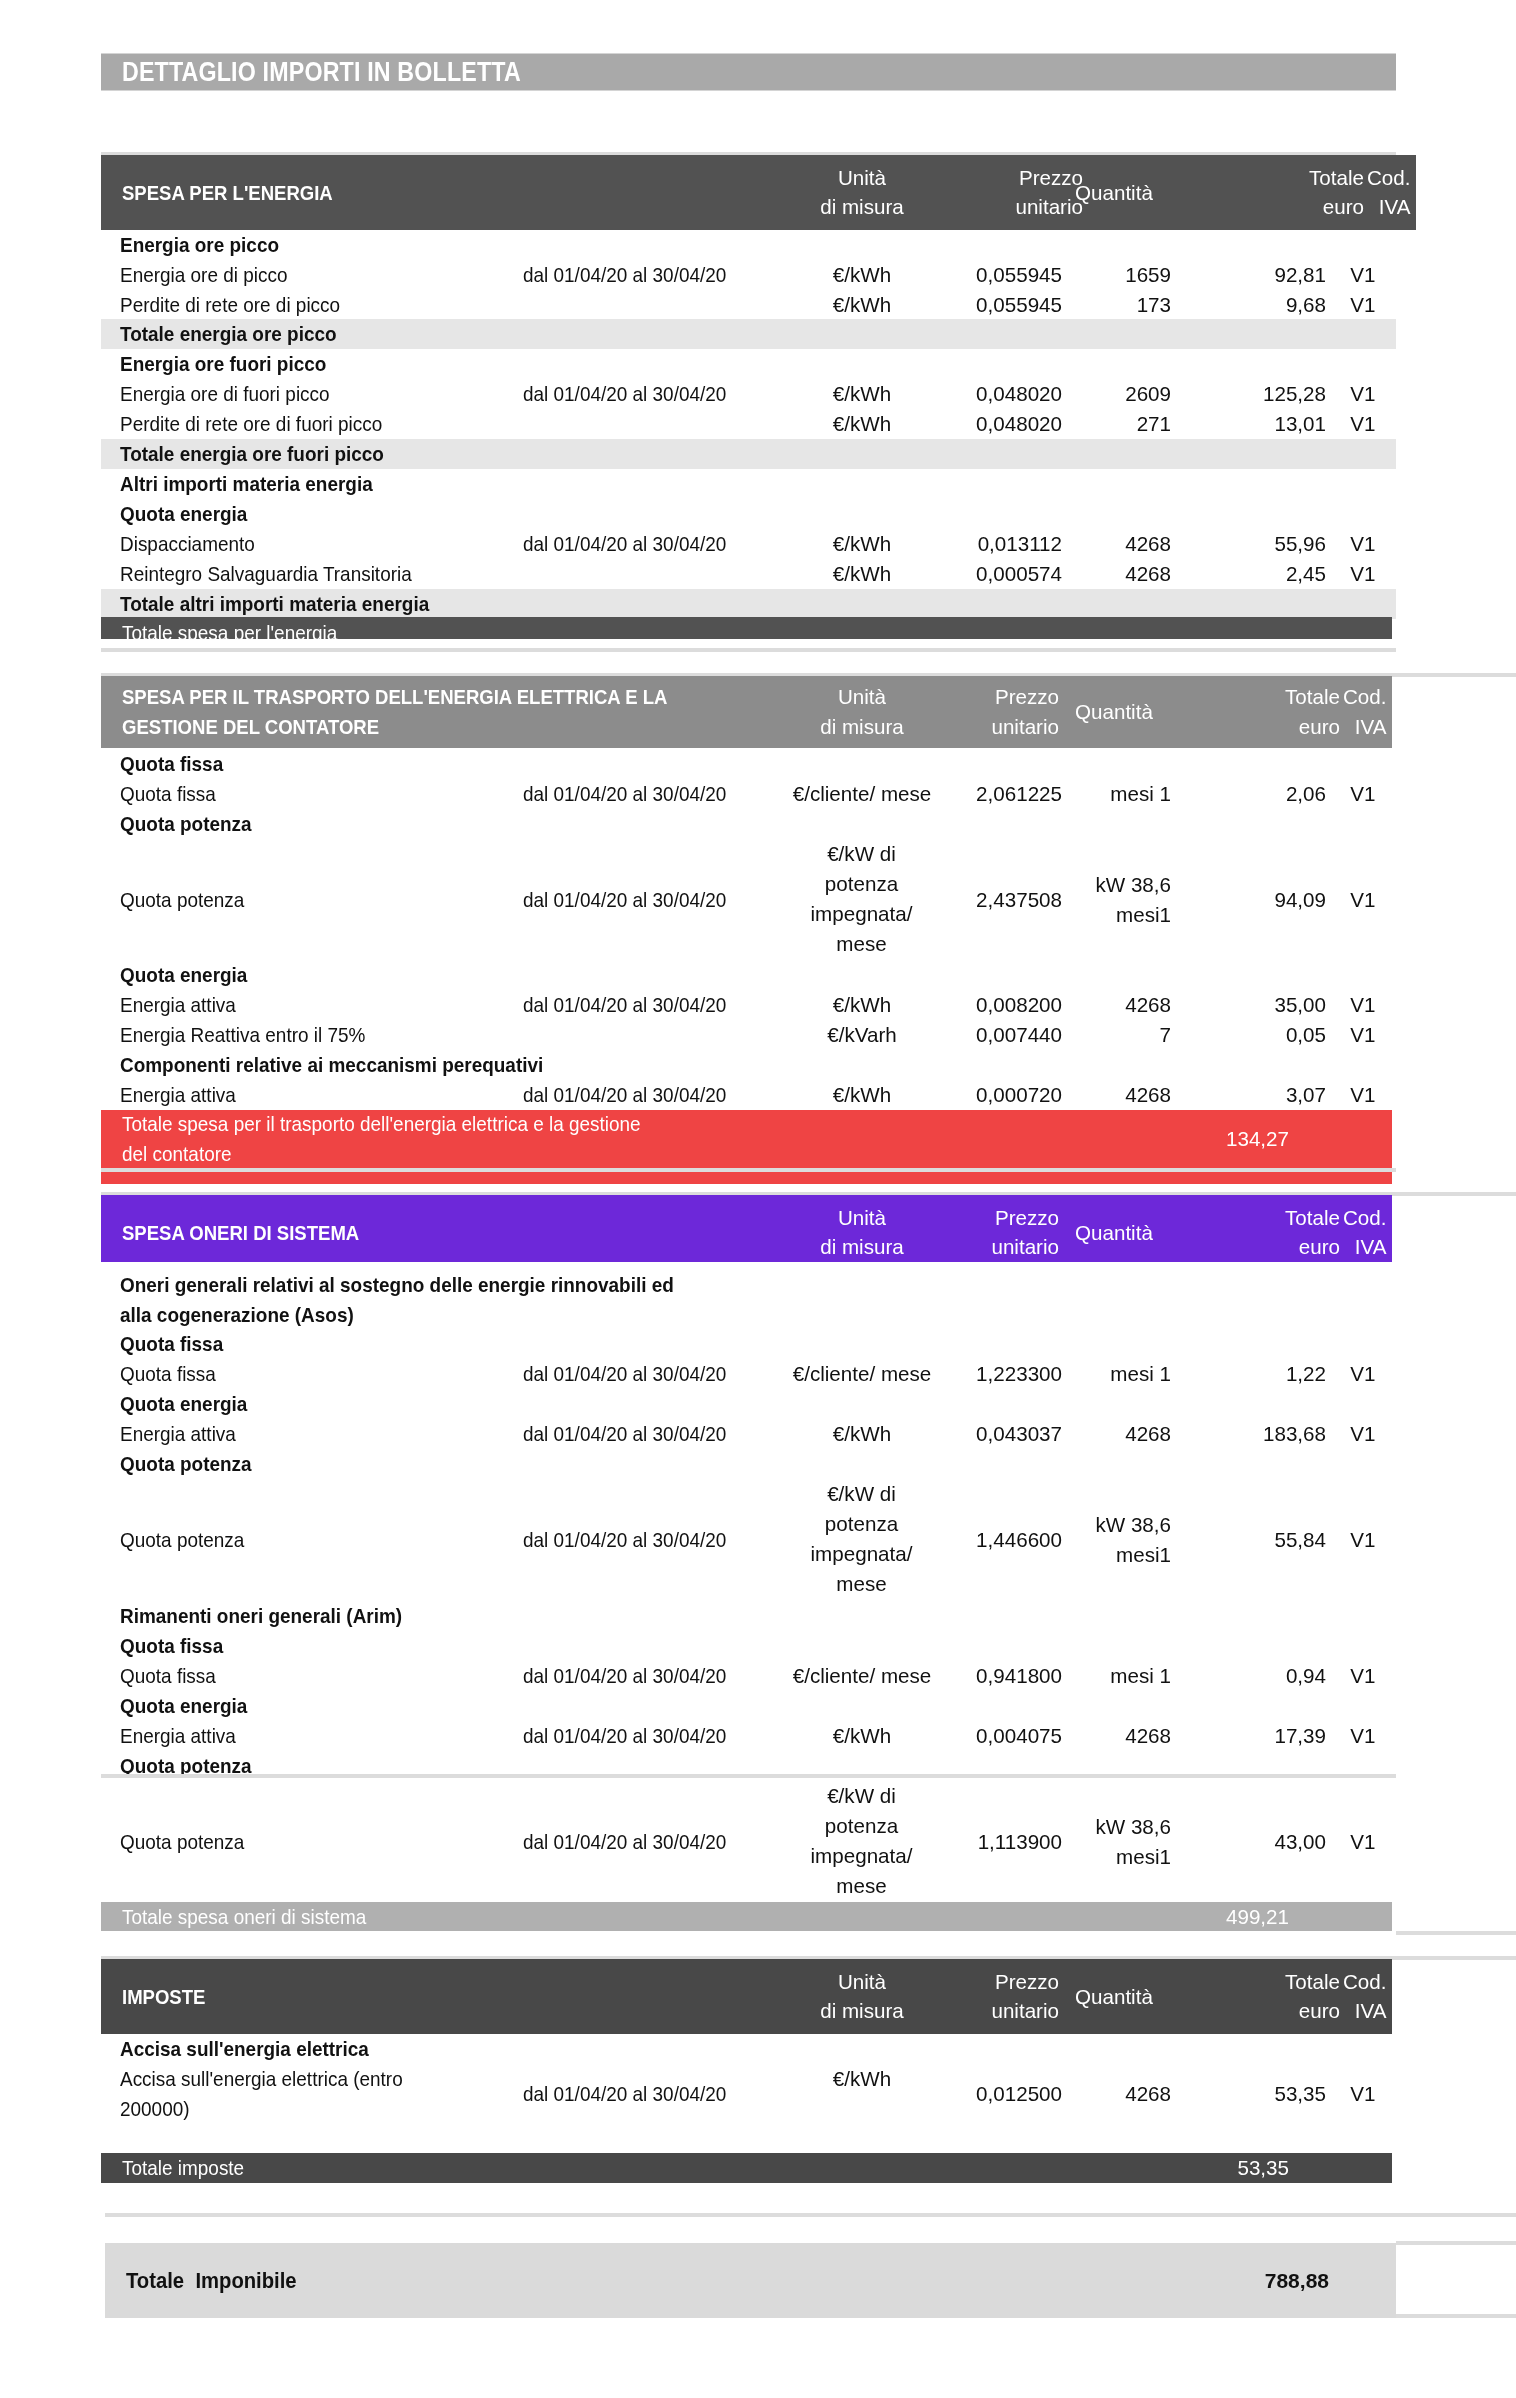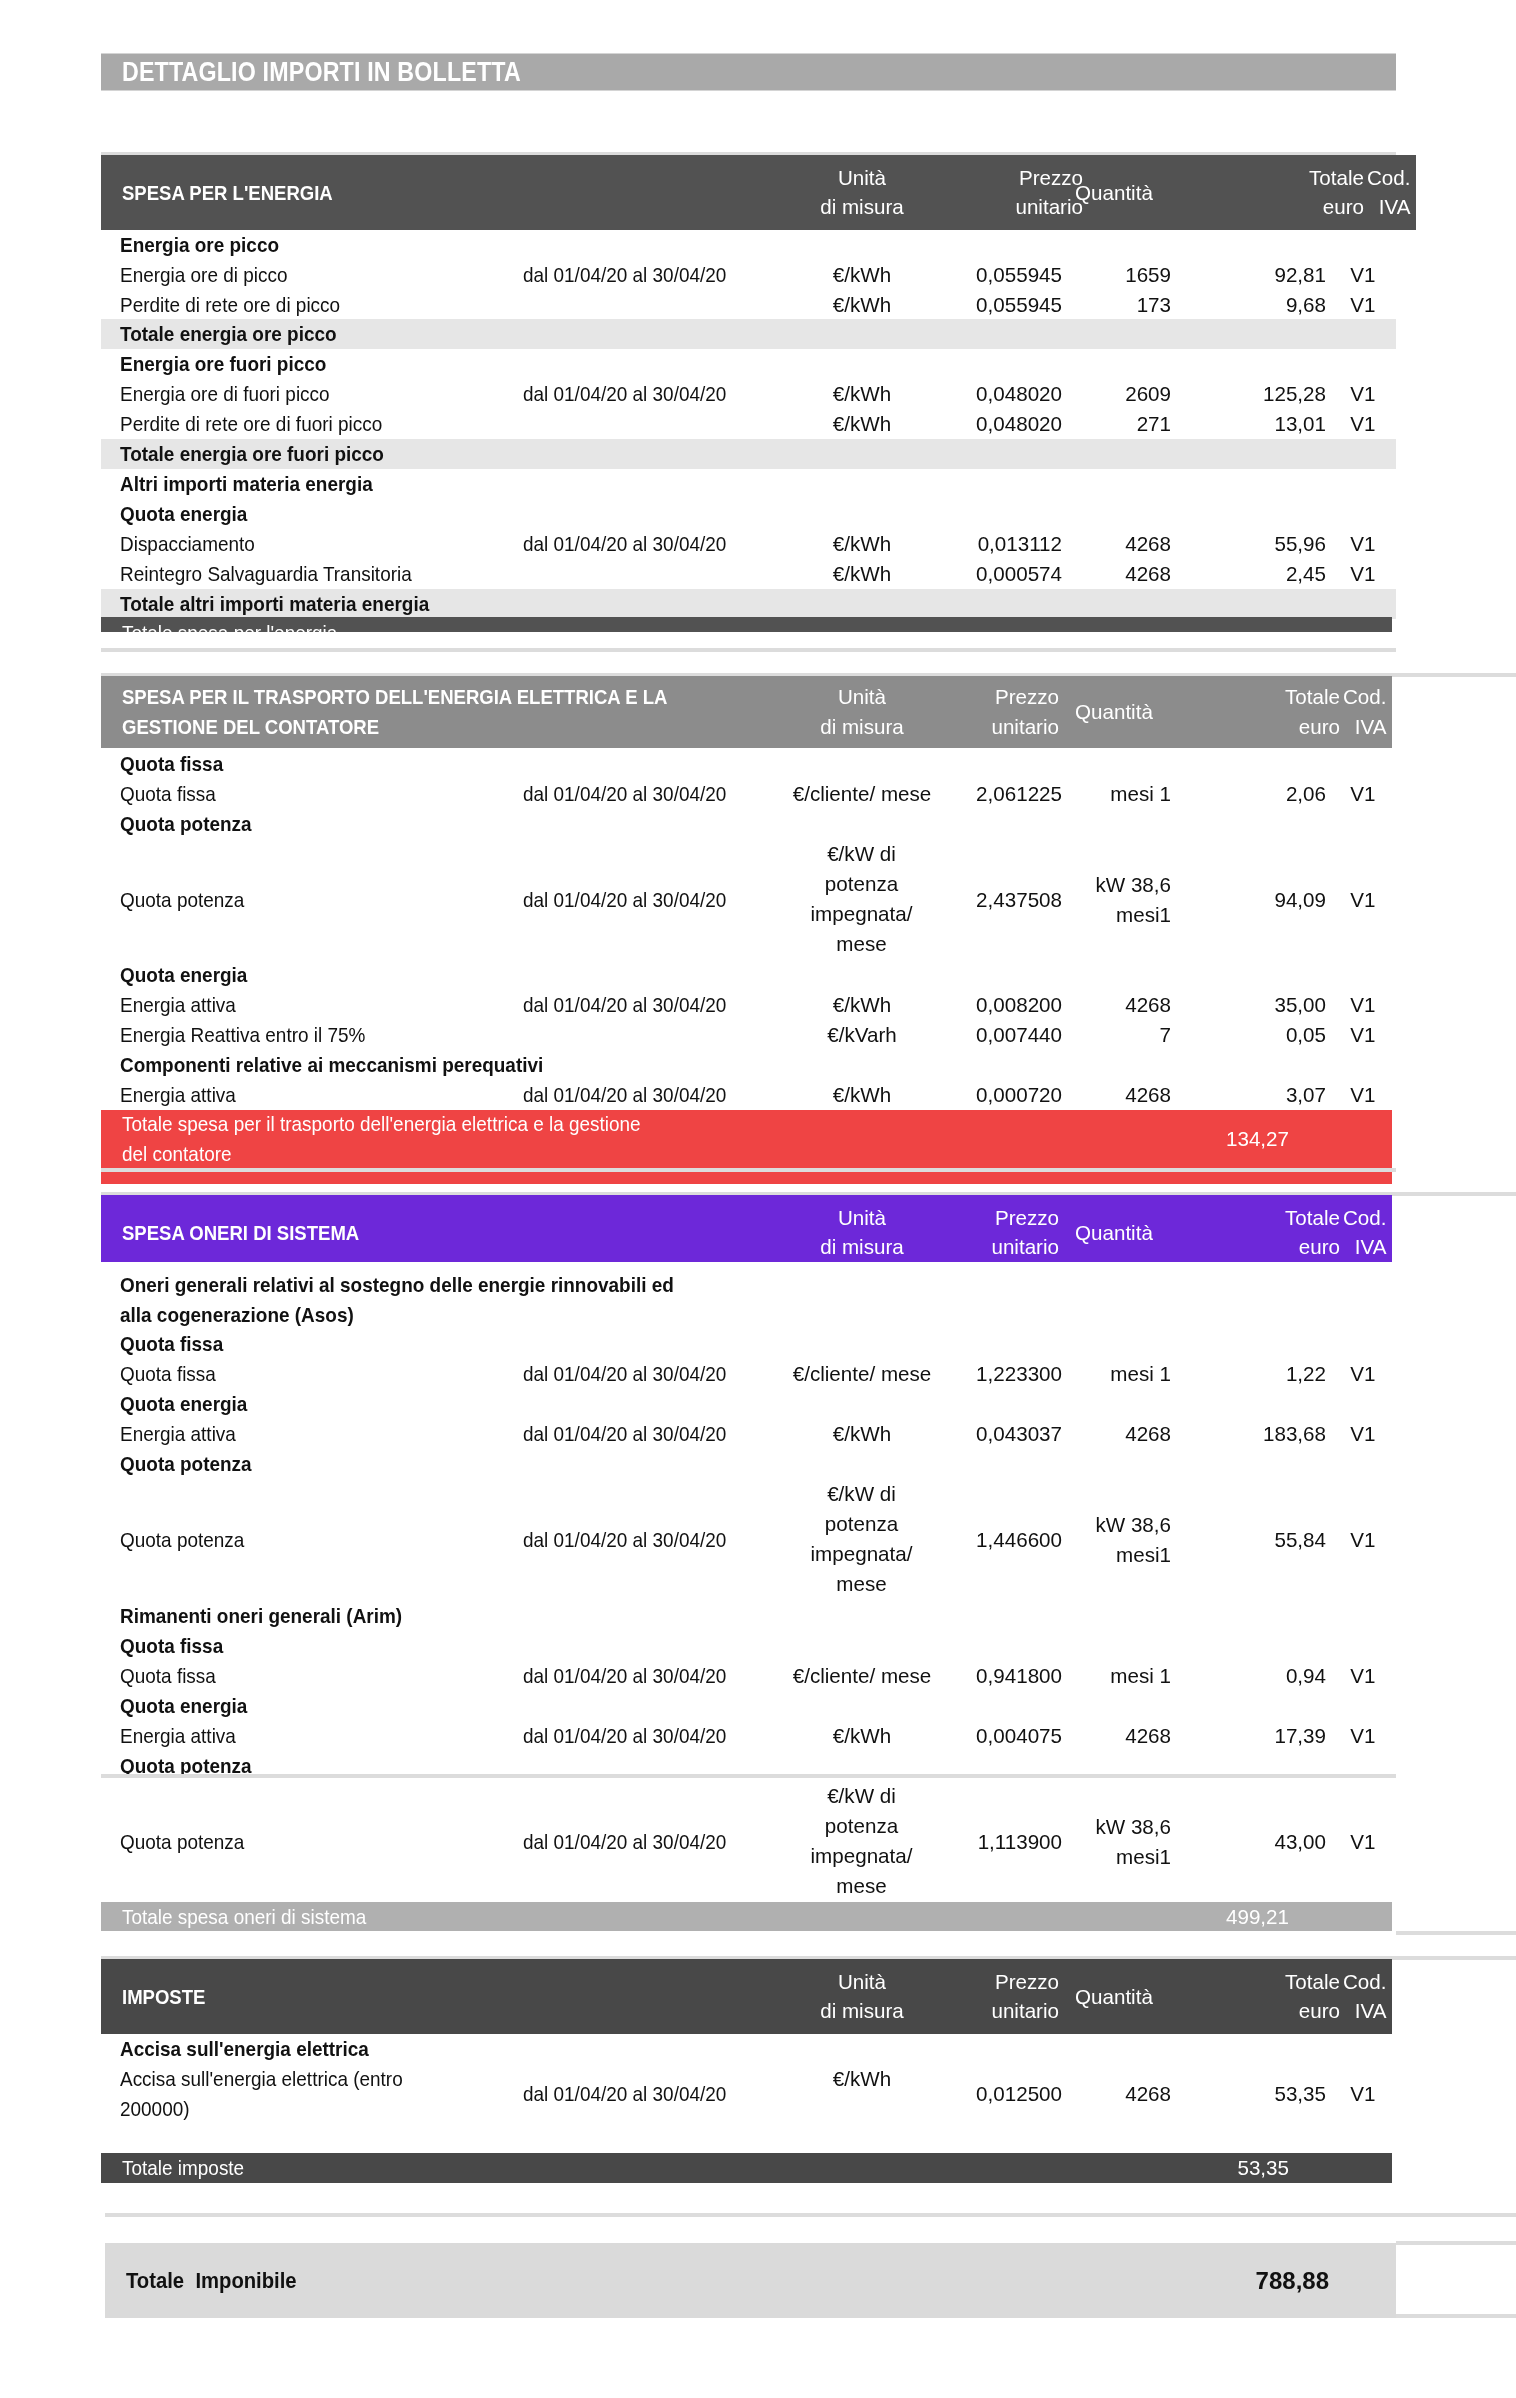--- a/index.html
+++ b/index.html
@@ -130,21 +130,21 @@
       <span class="per"></span>
       <span class="u">€/kWh</span>
       <span class="p">0,000574</span>
       <span class="q">4268</span>
       <span class="t">2,45</span>
       <span class="v">V1</span>
     </div>
     <div class="row sub" style="top: 589px; height: 30px;">
       <span class="d b">Totale altri importi materia energia</span>
     </div>
-    <div class="total" style="top: 617px; height: 15px; background: rgb(82, 82, 82);">
+    <div class="total" style="top: 617px; height: 22px; background: rgb(82, 82, 82);">
       <div class="lbl" style="top: 0.5px; line-height: 30px;">Totale spesa per l'energia</div>
       <div class="amt" style="top: 0.5px; line-height: 30px;"></div>
     </div>
     <div class="hline" style="left: 101px; top: 648px; width: 1295px;"></div>
     <div class="hline" style="left: 101px; top: 673px; width: 1415px;"></div>
     <div class="hdr" style="top: 676px; height: 72px; background: rgb(140, 140, 140);">
       <div class="ttl" style="top: 6px;">SPESA PER IL TRASPORTO DELL'ENERGIA ELETTRICA E LA</div>
       <div class="ttl" style="top: 36px;">GESTIONE DEL CONTATORE</div>
       <div class="col c-unit" style="top: 6px;">Unità</div>
       <div class="col c-unit" style="top: 36px;">di misura</div>
@@ -344,18 +344,18 @@
       <span class="t">53,35</span>
       <span class="v">V1</span>
     </div>
     <div class="total" style="top: 2153px; height: 30px; background: rgb(72, 72, 72);">
       <div class="lbl" style="top: 0px; line-height: 30px;">Totale imposte</div>
       <div class="amt" style="top: 0px; line-height: 30px;">53,35</div>
     </div>
     <div class="hline" style="left: 105px; top: 2213px; width: 1411px;"></div>
     <div class="abs" style="left: 105px; top: 2243px; width: 1291px; height: 75px; background: rgb(218, 218, 218);">
       <div class="abs" style="left: 20.6px; top: 22.5px; font-size: 22.5px; font-weight: bold; line-height: 30px; white-space: pre; transform: scaleX(0.9); transform-origin: left center;">Totale  Imponibile</div>
-      <div class="abs" style="right: 67px; top: 22.5px; font-size: 24px; font-weight: bold; line-height: 30px; margin-left: 46px;">788,88</div>
+      <div class="abs" style="right: 67px; top: 22.5px; font-size: 21px; font-weight: bold; line-height: 30px; margin-left: 46px;">788,88</div>
     </div>
     <div class="hline" style="left: 1396px; top: 2241px; width: 120px;"></div>
     <div class="hline" style="left: 1396px; top: 2314px; width: 120px;"></div>
   </div>
 
 
 </body></html>

